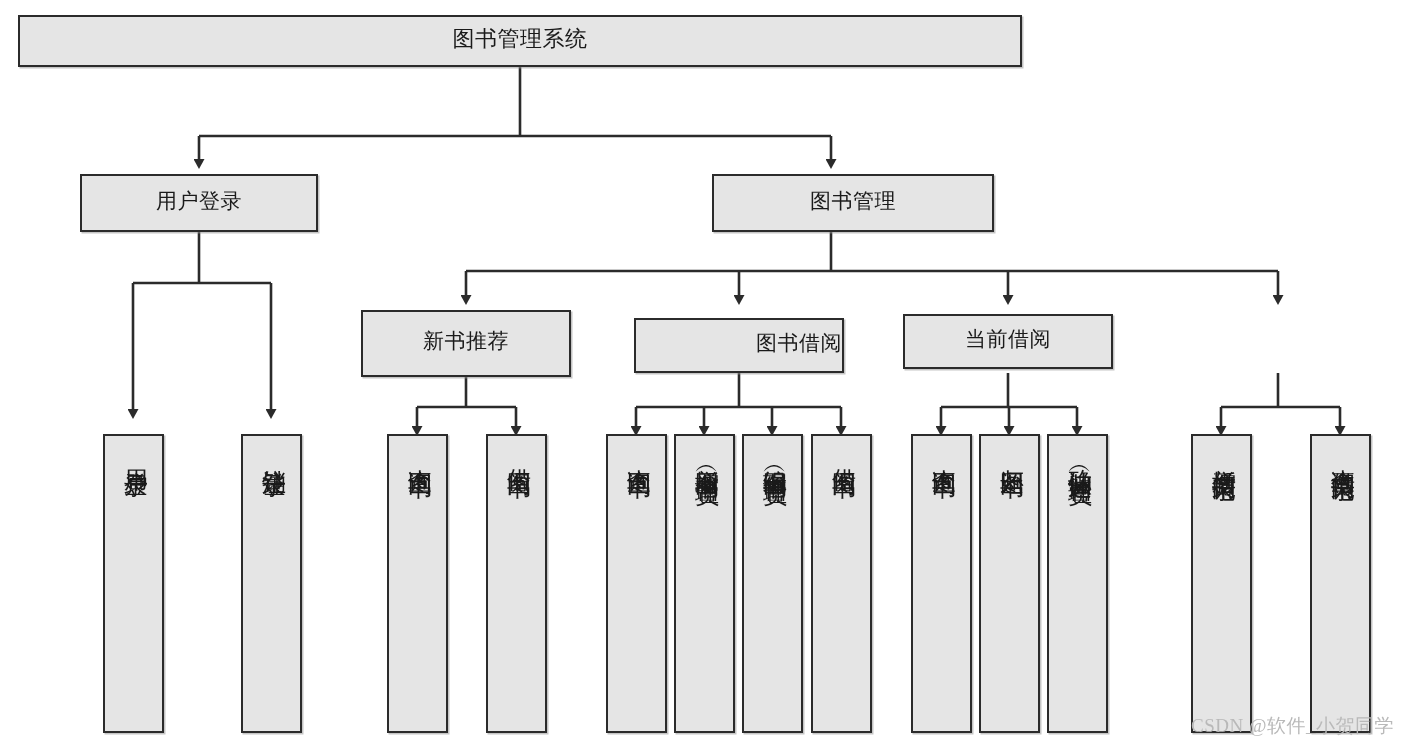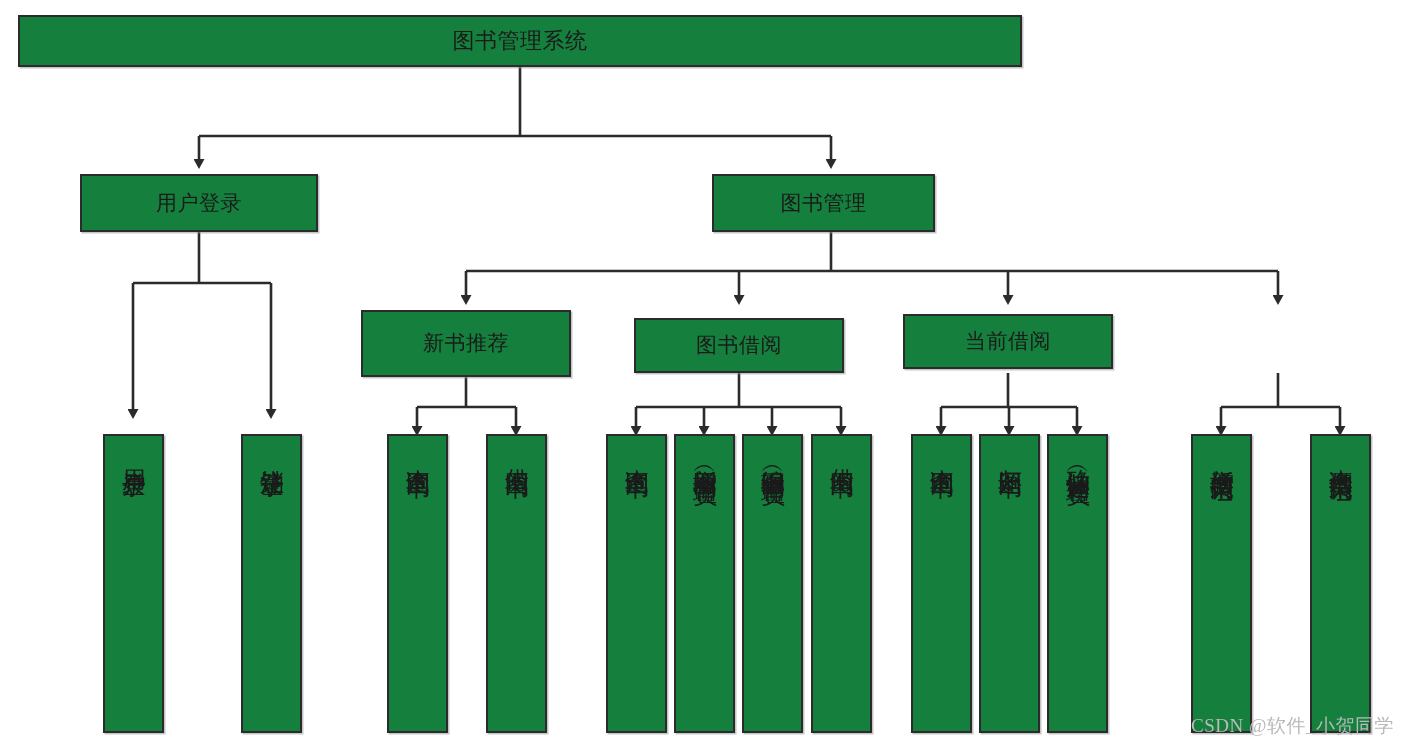--- a/index.html
+++ b/index.html
@@ -22,27 +22,28 @@
     position: absolute;
     left: 0;
     top: 0;
     width: 1405px;
     height: 747px;
     pointer-events: none;
   }
   .node {
     position: absolute;
     box-sizing: border-box;
-    background: #15803d;
+    background: #e5e5e5;
     border: 2px solid #2b2b2b;
     box-shadow: 1.5px 1.5px 0 0 rgba(150,150,150,0.55);
     display: flex;
     align-items: center;
     justify-content: center;
     color: #1a1a1a;
+    font-family: Liberation Mono, monospace;
   }
   .node .lbl {
     display: block;
     text-align: center;
     line-height: 1.18;
     letter-spacing: 0.5px;
   }
   
   .node.h .lbl {
     font-size: 21px;
@@ -130,28 +131,28 @@
     </g>
   </svg>
 
   <div class="node h" id="node-root" style="left:18px; top:15px; width:1004px; height:52px;">
     <span class="lbl">图书管理系统</span>
   </div>
 
   <div class="node h" style="left:80px; top:174px; width:238px; height:58px;">
     <span class="lbl">用户登录</span>
   </div>
-  <div class="node h" style="left:712px; top:174px; width:223px; height:58px;">
+  <div class="node h" style="left:712px; top:174px; width:282px; height:58px;">
     <span class="lbl">图书管理</span>
   </div>
 
   <div class="node h" style="left:361px; top:304px; width:210px; height:67px;margin-top:6px;">
     <span class="lbl">新书推荐</span>
   </div>
-  <div class="node h" style="left:634px; top:318px; width:210px; height:55px;">
+  <div class="node h" style="left:634px; top:318px; width:210px; height:55px;justify-content:flex-end;">
     <span class="lbl">图书借阅</span>
   </div>
   <div class="node h" style="left:903px; top:314px; width:210px; height:55px;">
     <span class="lbl">当前借阅</span>
   </div>
 
   <div class="node v" style="left:103px; top:434px; width:61px; height:299px;">
     <span class="lbl">用户登录</span>
   </div>
   <div class="node v" style="left:241px; top:434px; width:61px; height:299px;">

